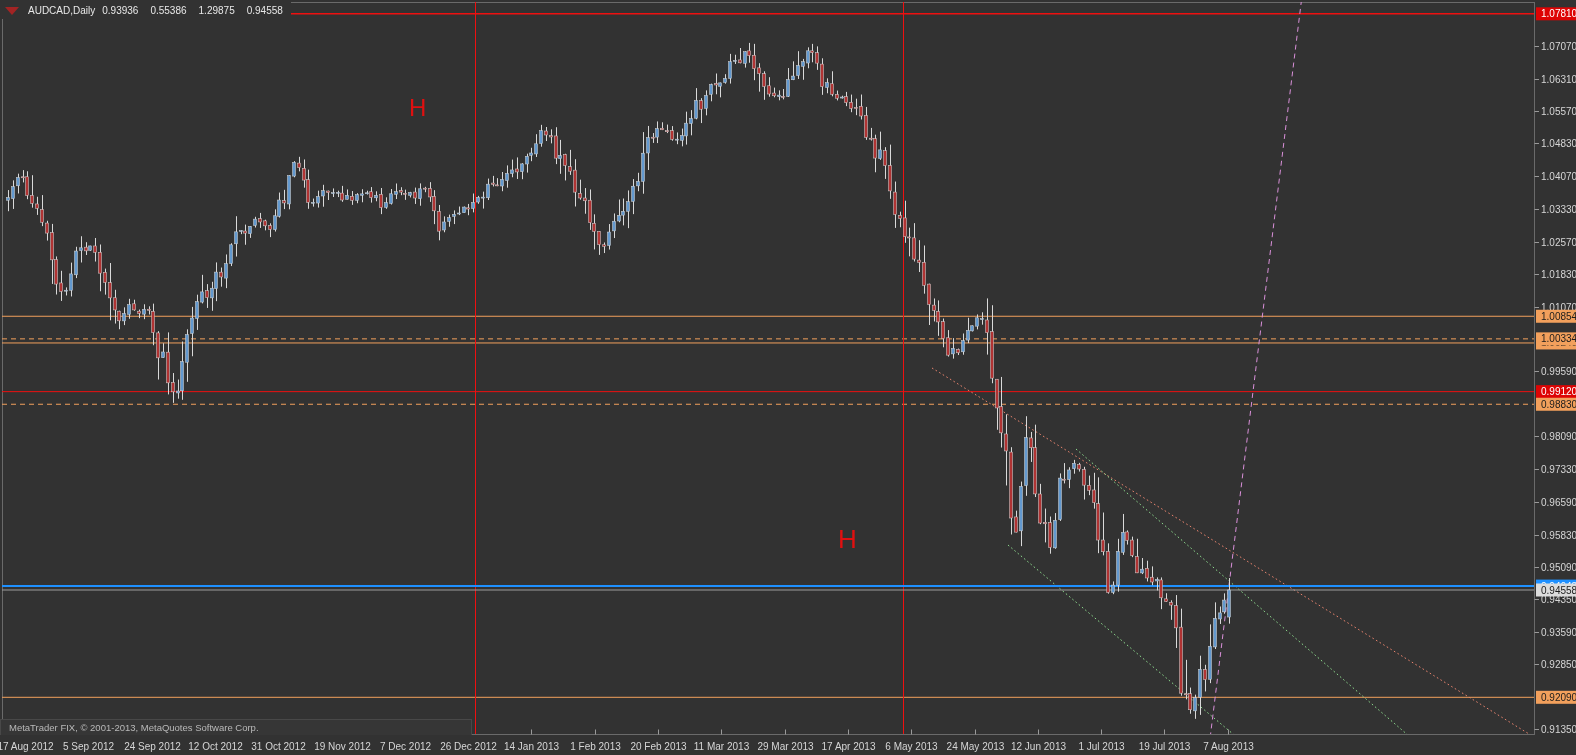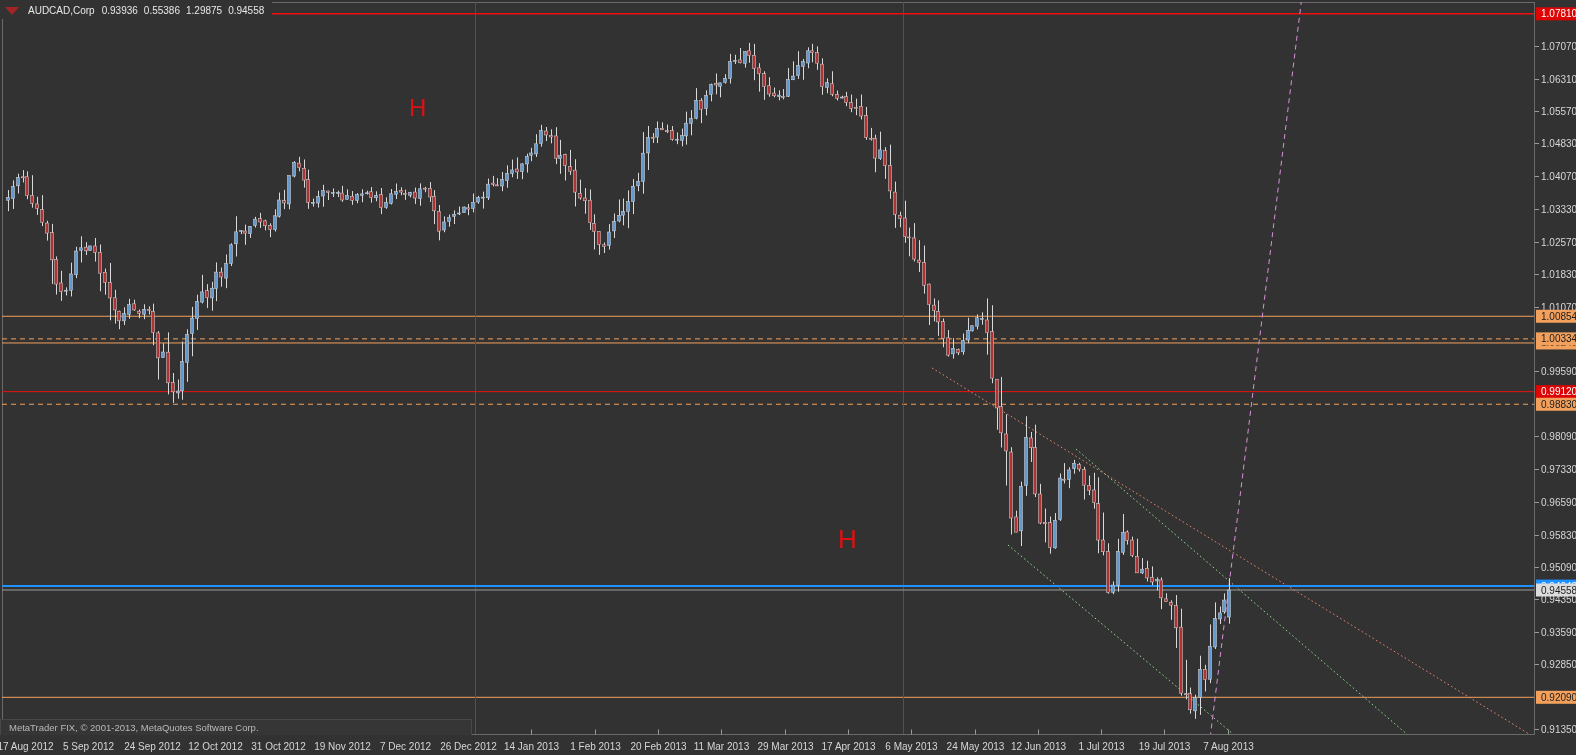--- a/index.html
+++ b/index.html
@@ -3,21 +3,21 @@
 <meta charset="utf-8">
 <style>
   html,body{margin:0;padding:0;background:#1e1e1e;}
   .root{position:relative;width:1576px;height:755px;background:#323232;overflow:hidden;
         font-family:"Liberation Sans",sans-serif;}
   svg{position:absolute;left:0;top:0;}
   .info{position:absolute;left:0;top:2px;height:17px;background:#323232;padding:0 8px 0 0;
         display:flex;align-items:center;gap:7px;color:#e8e8e8;font-size:10px;white-space:nowrap;}
   .tri{width:0;height:0;border-left:7px solid transparent;border-right:7px solid transparent;
        border-top:8px solid #a22424;margin:0 2px 0 5px;display:inline-block;cursor:pointer;}
-  .nums{display:inline-flex;gap:6px;}
+  .nums{display:inline-flex;gap:12px;}
   .copyright{position:absolute;left:0;top:719px;width:462px;height:15px;background:#363636;
              border:1px solid #484848;border-bottom:none;color:#b9b9b9;font-size:9.5px;
              line-height:15px;padding-left:8px;}
 </style>
 </head>
 <body>
 
 <div class="root">
   <svg id="chart" width="1576" height="755">
       <rect x="0" y="0" width="1576" height="755" fill="#323232"></rect>
@@ -651,21 +651,21 @@
         <text x="1101.5" y="750" fill="#d6d6d6" font-size="10" text-anchor="middle" font-family="&quot;Liberation Sans&quot;, sans-serif">1 Jul 2013</text>
         <line x1="1164.5" y1="729.5" x2="1164.5" y2="734.5" stroke="#9a9a9a" stroke-width="1"></line>
         <text x="1164.5" y="750" fill="#d6d6d6" font-size="10" text-anchor="middle" font-family="&quot;Liberation Sans&quot;, sans-serif">19 Jul 2013</text>
         <line x1="1228.5" y1="729.5" x2="1228.5" y2="734.5" stroke="#9a9a9a" stroke-width="1"></line>
         <text x="1228.5" y="750" fill="#d6d6d6" font-size="10" text-anchor="middle" font-family="&quot;Liberation Sans&quot;, sans-serif">7 Aug 2013</text>
       </g>
     </svg>
 
   <div class="info">
     <span class="tri"></span>
-    <span>AUDCAD,Corp</span>
+    <span>AUDCAD,Daily</span>
     <span class="nums">
       <span>0.93936</span>
       <span>0.55386</span>
       <span>1.29875</span>
       <span>0.94558</span>
     </span>
   </div>
 
   <div class="copyright">
     <span>MetaTrader FIX, © 2001-2013, MetaQuotes Software Corp.</span>

